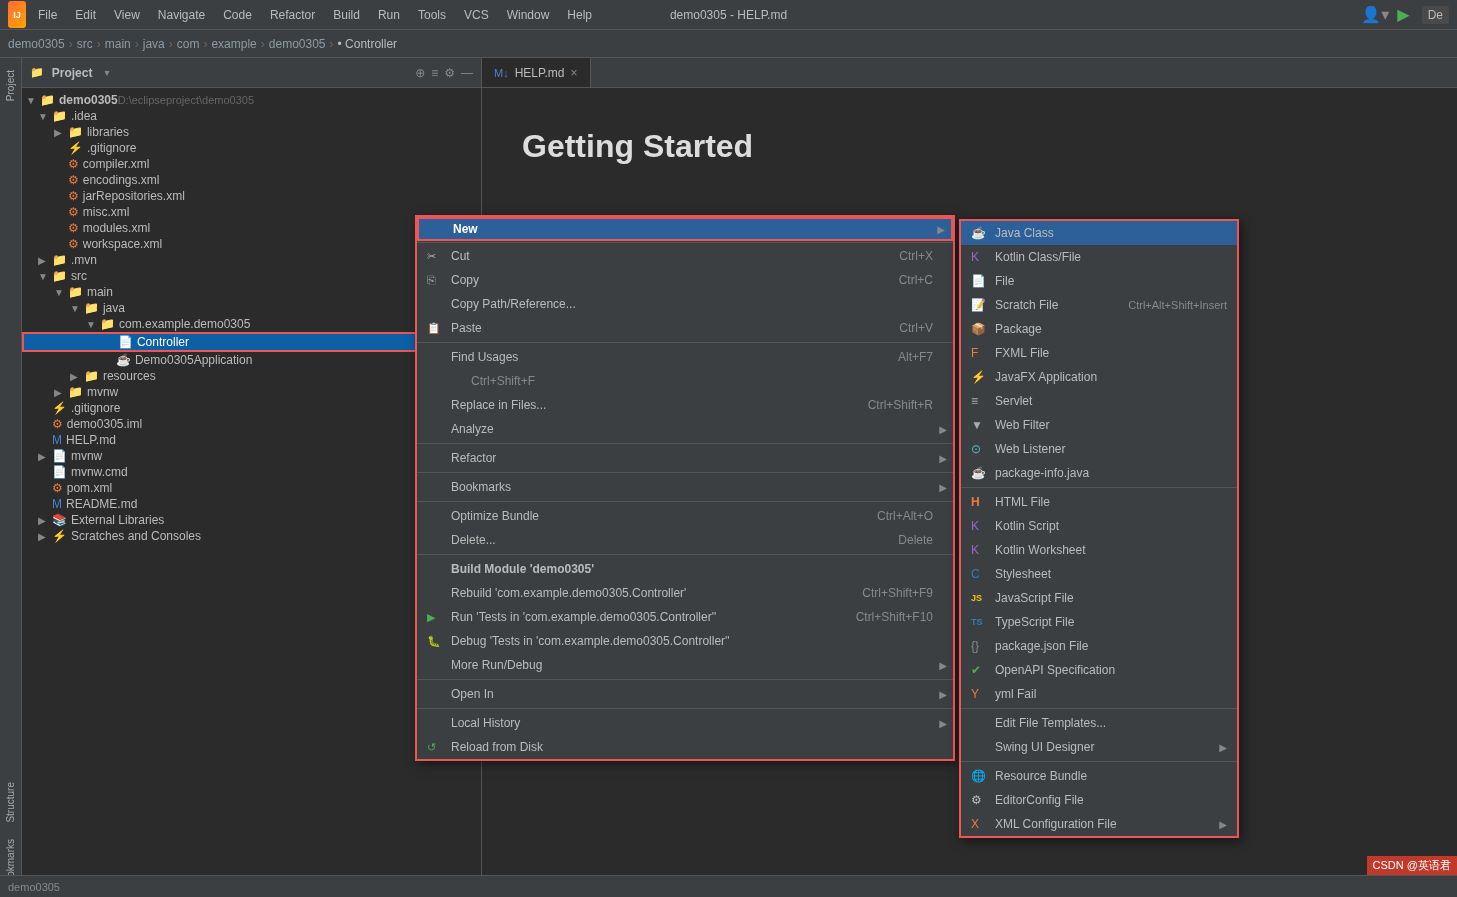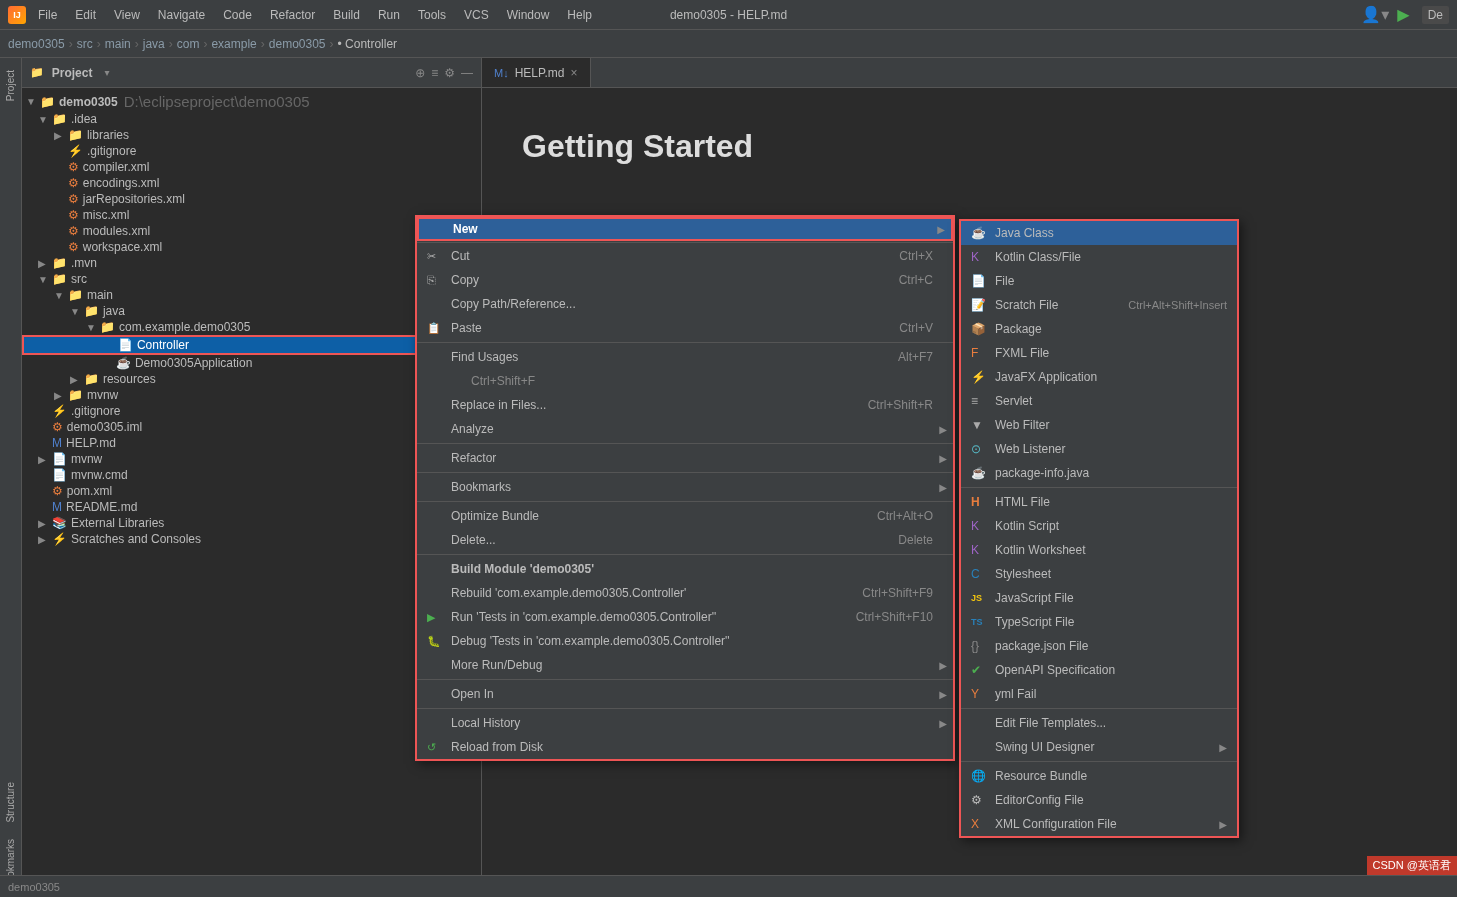--- a/index.html
+++ b/index.html
@@ -43,21 +43,21 @@
       color: #bbbbbb;
       font-size: 12px;
     }
     .title-right {
       display: flex;
       align-items: center;
       gap: 8px;
       margin-left: auto;
     }
     .intellij-logo {
-      width: 18px; height: 18px;
+      width: 18px; height: 27px;
       background: linear-gradient(135deg, #ff6b35, #ffa500);
       border-radius: 3px;
       display: flex; align-items: center; justify-content: center;
       font-size: 9px; color: white; font-weight: bold;
       margin-right: 4px;
     }
 
     
     .breadcrumb-bar {
       height: 28px;
@@ -309,21 +309,21 @@
         <span class="panel-icon">⚙</span>
         <span class="panel-icon">—</span>
       </div>
     </div>
     <div class="file-tree">
 
       <div class="tree-item" style="--indent:4px;">
         <span class="tree-arrow">▼</span>
         <span class="tree-icon">📁</span>
         <span class="tree-label" style="color:#bbbbbb; font-weight:bold;">demo0305</span>
-        <span style="color:#666; margin-left:6px; font-size:15px;">D:\eclipseproject\demo0305</span>
+        <span style="color:#666; font-size:11px;">D:\eclipseproject\demo0305</span>
       </div>
 
       <div class="tree-item" style="--indent:16px;">
         <span class="tree-arrow">▼</span>
         <span class="tree-icon">📁</span>
         <span class="tree-label">.idea</span>
       </div>
       <div class="tree-item" style="--indent:32px;">
         <span class="tree-arrow">▶</span>
         <span class="tree-icon">📁</span>

